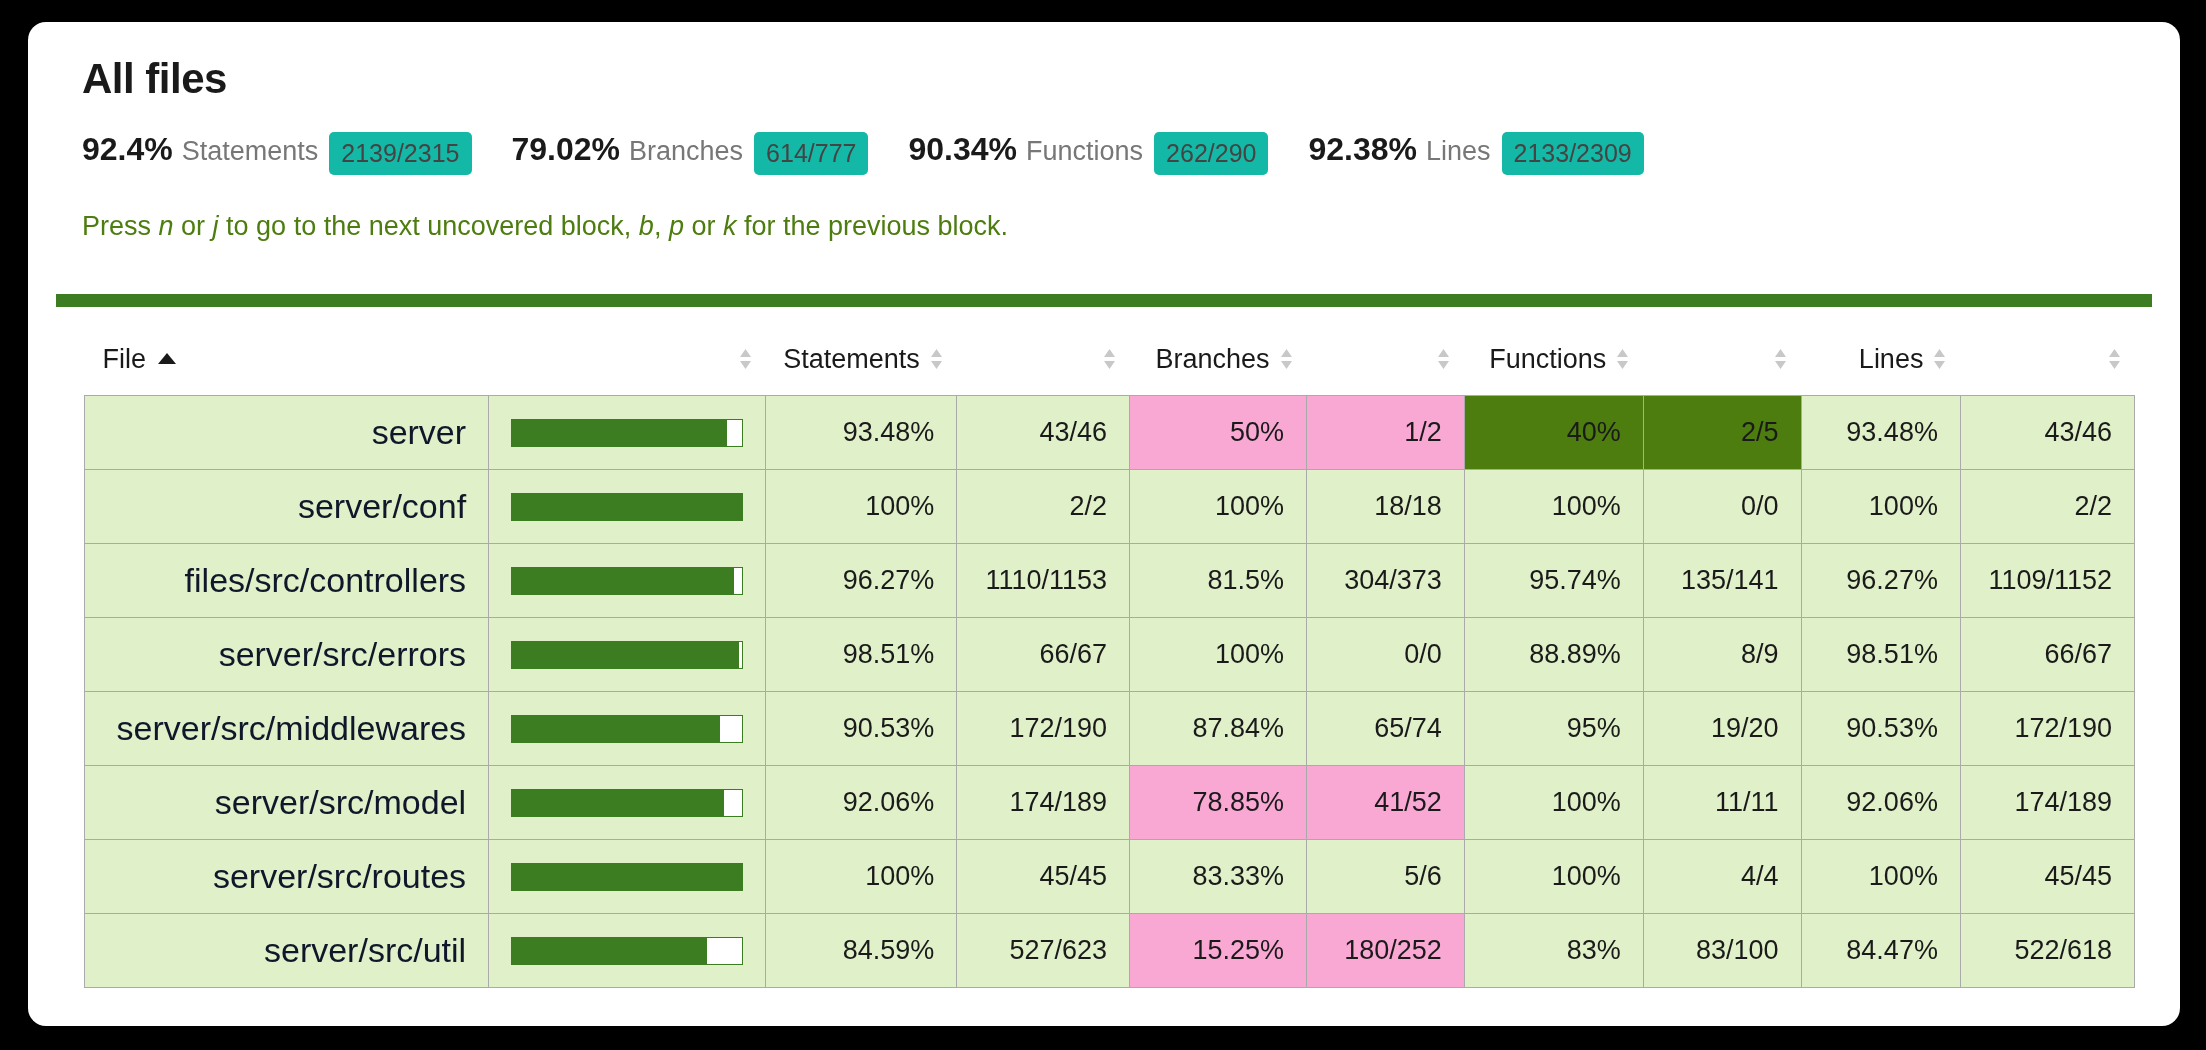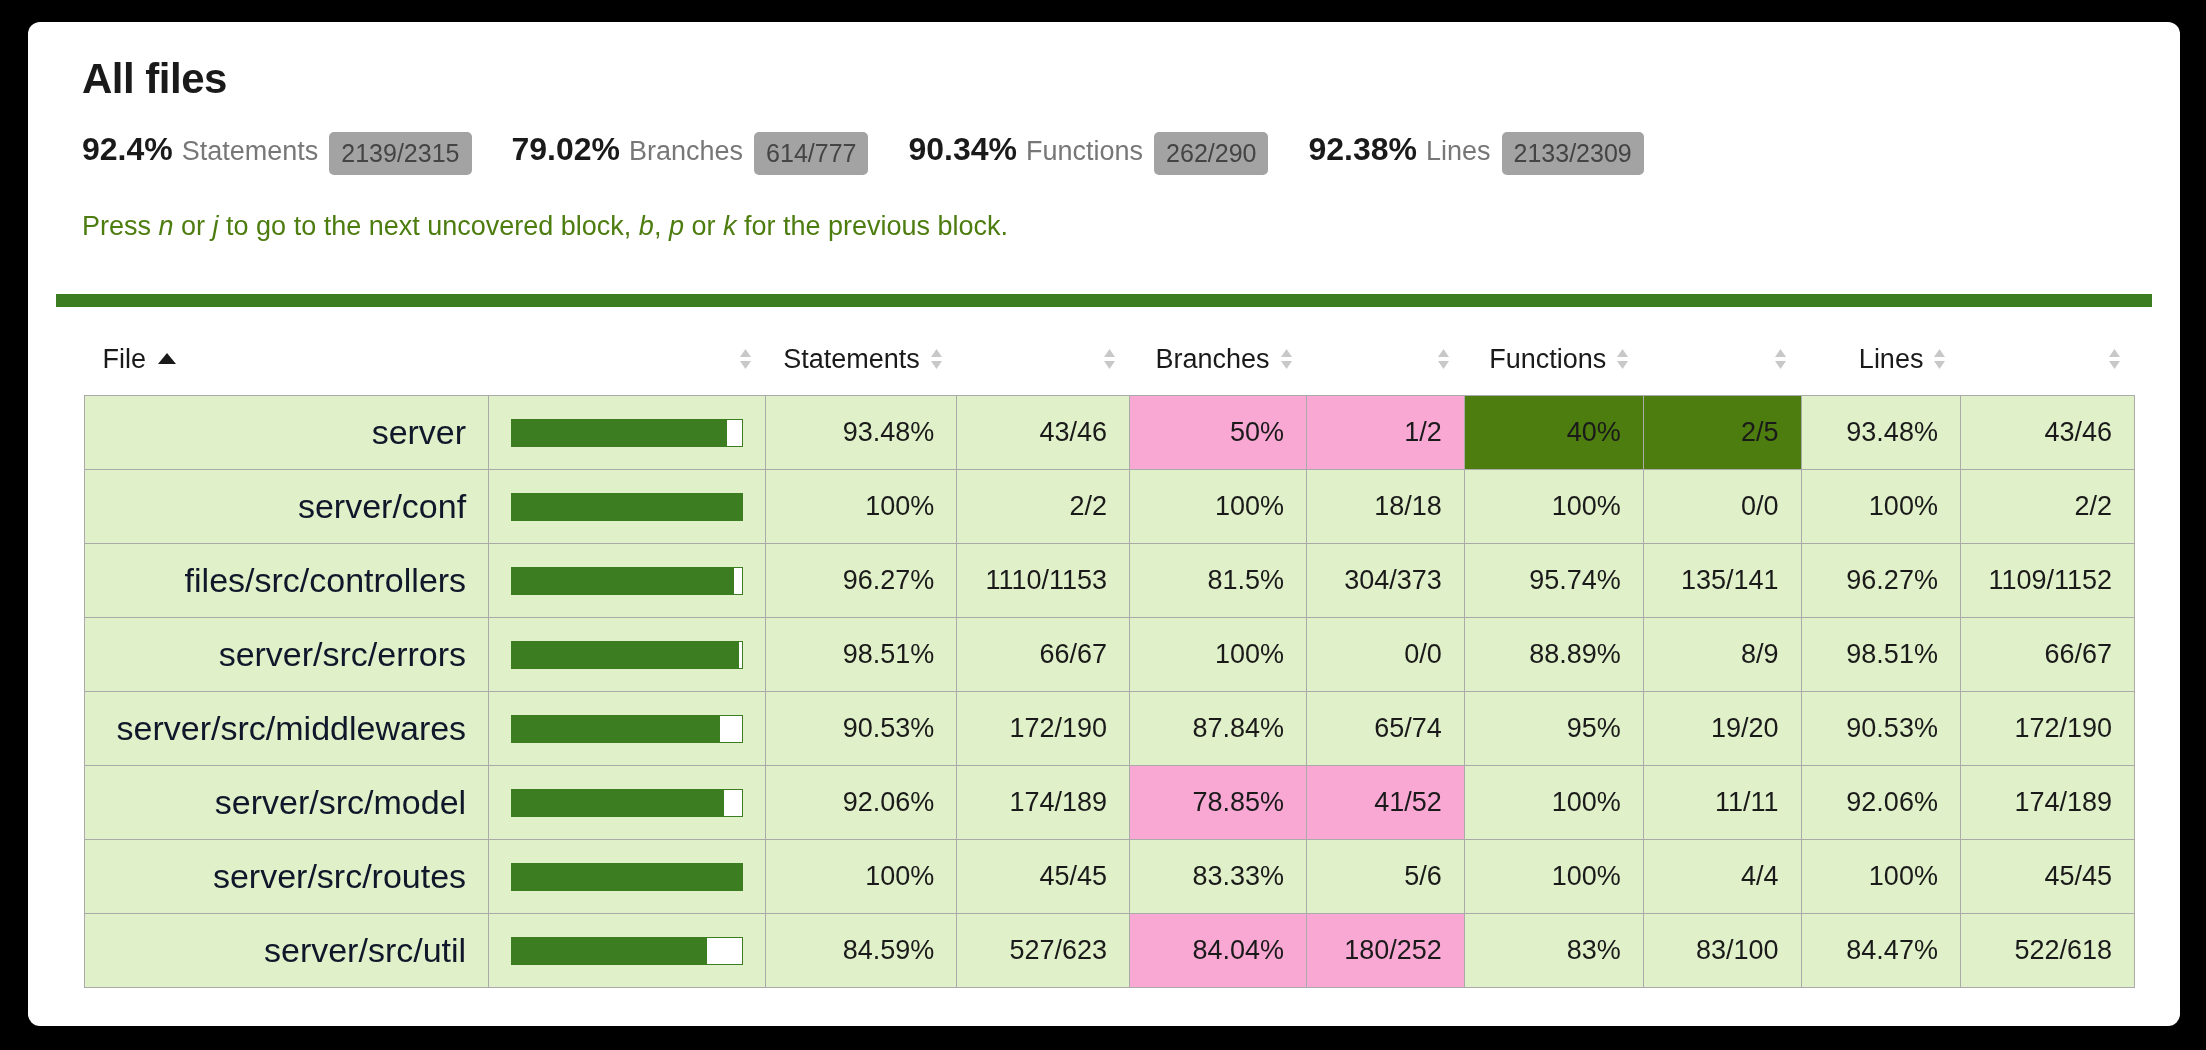--- a/index.html
+++ b/index.html
@@ -18,21 +18,21 @@
     background: #000000;
   }
 
   .card {
     position: absolute;
     left: 28px;
     top: 22px;
     width: 2152px;
     height: 1004px;
     background: #ffffff;
-    border-radius: 12px;
+    border-radius: 18px;
     overflow: hidden;
   }
 
   
   .hdr {
     padding: 34px 0 0 54px;
   }
   .page-title {
     font-size: 42px;
     font-weight: bold;
@@ -59,21 +59,21 @@
     color: #1a1a1a;
     font-size: 32px;
   }
   .sum-label {
     color: #777777;
     font-size: 27px;
     margin-left: 9px;
   }
   .sum-frac {
     display: inline-block;
-    background: #a3a3a3;
+    background: #14b8a6;
     color: #444444;
     border-radius: 5px;
     padding: 6px 12px 7px 12px;
     font-size: 25px;
     margin-left: 11px;
     vertical-align: middle;
   }
 
   .hint {
     margin-top: 36px;
@@ -392,21 +392,21 @@
             </tr>
             <tr>
               <td class="file-cell high"><a href="#">server/src/util</a></td>
               <td class="pic-cell high">
                 <div class="chart">
                   <div class="cover-fill" style="width: 84.59%;"></div>
                 </div>
               </td>
               <td class="high">84.59%</td>
               <td class="high">527/623</td>
-              <td class="medium">84.04%</td>
+              <td class="medium">15.25%</td>
               <td class="medium">180/252</td>
               <td class="high">83%</td>
               <td class="high">83/100</td>
               <td class="high">84.47%</td>
               <td class="high">522/618</td>
             </tr>
           </tbody>
       </table>
     </div>
 

